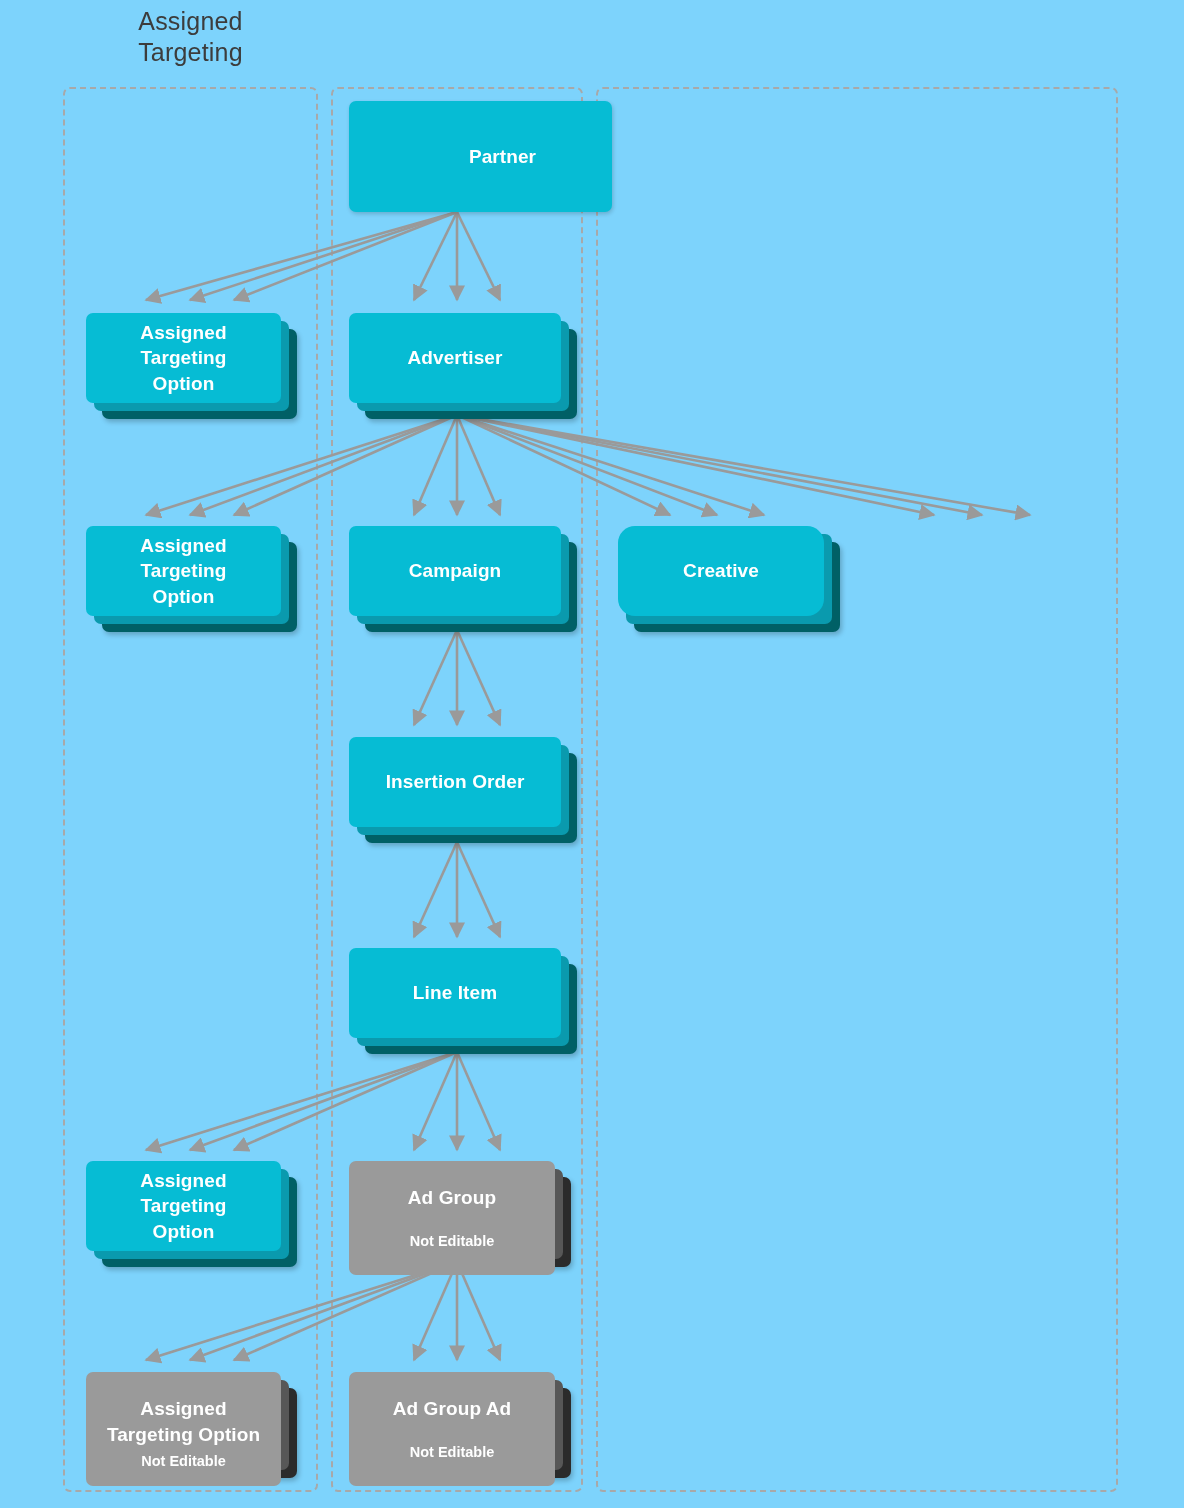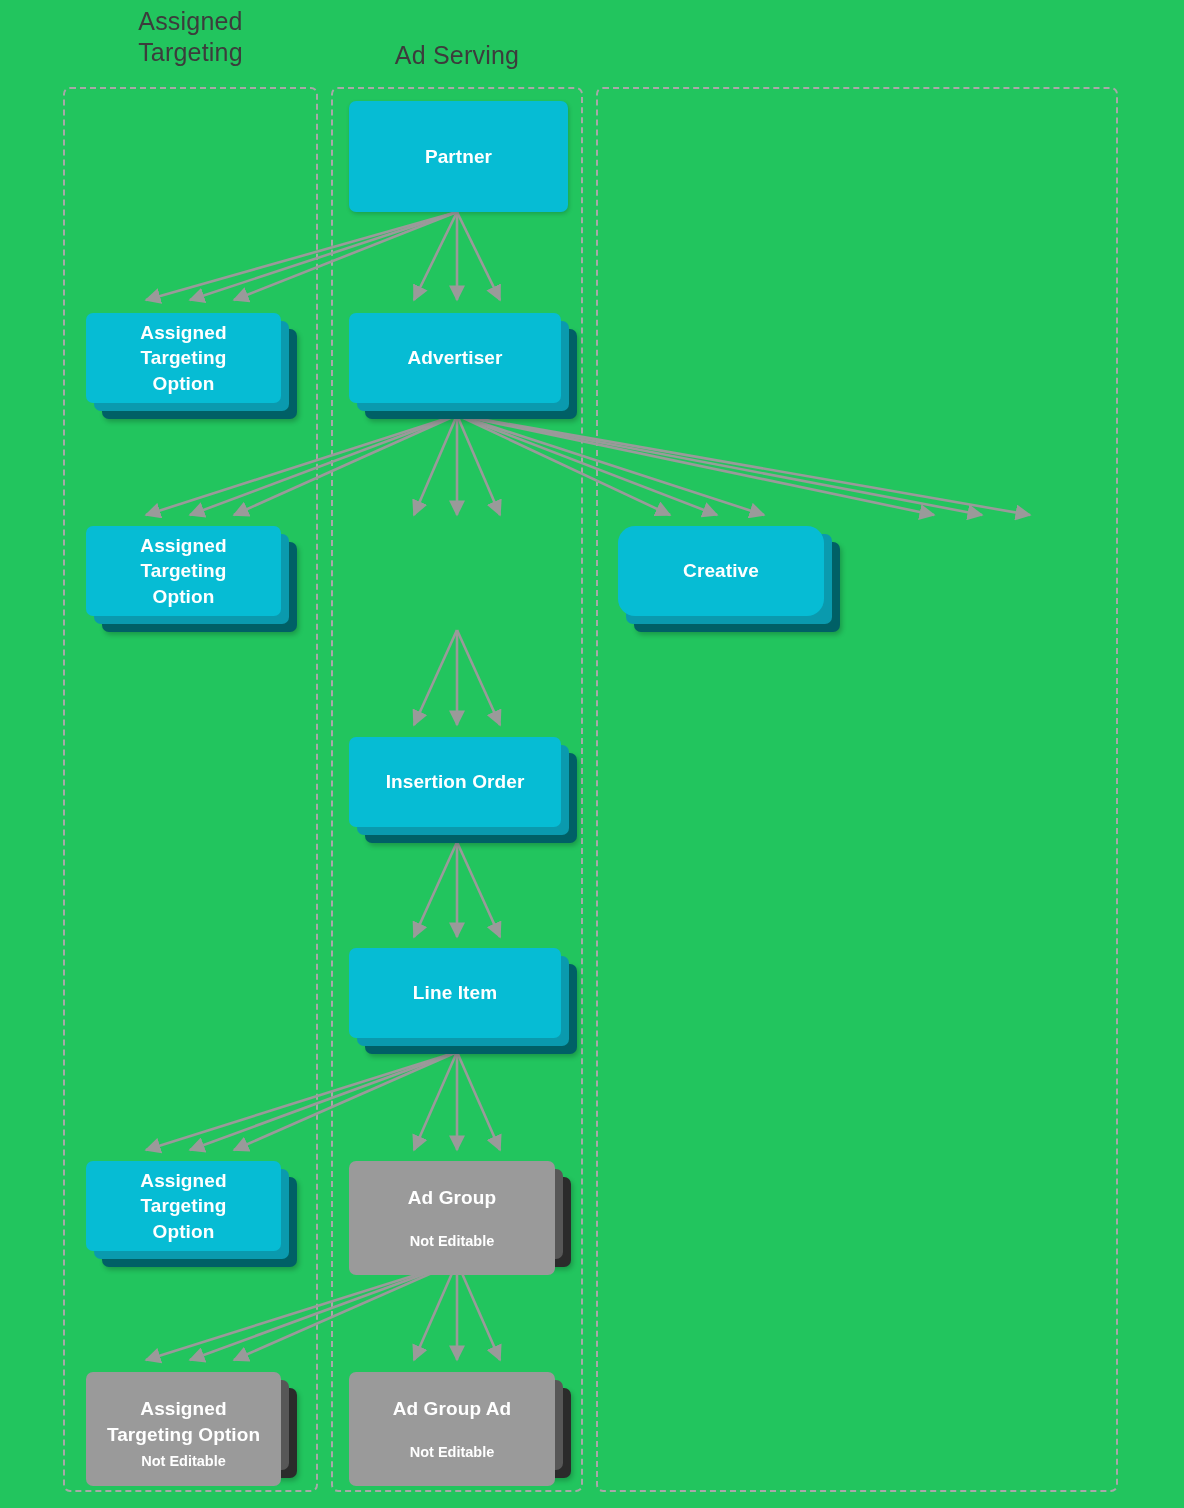--- a/index.html
+++ b/index.html
@@ -8,21 +8,21 @@
     background: #ffffff;
   }
   body {
     font-family: "Liberation Sans", sans-serif;
   }
   #canvas {
     position: relative;
     width: 1184px;
     height: 1508px;
     overflow: hidden;
-    background: #22c55e;
+    background: #7dd3fc;
   }
   
   .col-header {
     position: absolute;
     text-align: center;
     color: #3c3c3c;
     font-size: 25px;
     font-weight: 400;
     line-height: 1.22;
     letter-spacing: 0.2px;
@@ -99,23 +99,20 @@
 </style>
 </head>
 <body>
 
 <div id="canvas">
 
   <div class="col-header" style="left:63px; top:6px; width:255px;">
     <div>Assigned</div>
     <div>Targeting</div>
   </div>
-  <div class="col-header" style="left:331px; top:40px; width:252px;">
-    <div>Ad Serving</div>
-  </div>
 
   <div class="col-frame" style="left:63px; top:87px; width:255px; height:1405px;"></div>
   <div class="col-frame" style="left:331px; top:87px; width:252px; height:1405px;"></div>
   <div class="col-frame" style="left:596px; top:87px; width:522px; height:1405px;"></div>
 
   <svg id="arrows" viewBox="0 0 1184 1508" width="1184" height="1508">
     <defs>
       <marker id="ah" viewBox="0 0 10 10" refX="9" refY="5" markerWidth="6.2" markerHeight="6.2" orient="auto-start-reverse" markerUnits="strokeWidth">
         <path d="M 0 0 L 10 5 L 0 10 z" fill="#9a9a9a"></path>
       </marker>
@@ -167,21 +164,21 @@
       <path d="M 457 1262 L 500 1360"></path>
 
       <path d="M 457 1262 L 146 1360"></path>
       <path d="M 457 1262 L 190 1360"></path>
       <path d="M 457 1262 L 234 1360"></path>
     </g>
   </svg>
 
   <div class="node cyan single" style="left:349px; top:101px; width:219px; height:111px;">
 
-    <div class="layer l1" style="width:219px;height:111px;">
+    <div class="layer l1" style="width:219px;height:111px;padding-left:44px;">
       <div class="title">Partner</div>
     </div>
   </div>
 
   <div class="node cyan" style="left:86px; top:313px; width:195px; height:90px;">
     <div class="layer l3" style="width:195px;height:90px;"></div>
     <div class="layer l2" style="width:195px;height:90px;"></div>
     <div class="layer l1" style="width:195px;height:90px;">
       <div class="title">
         <div>Assigned</div>
@@ -204,20 +201,27 @@
     <div class="layer l2" style="width:195px;height:90px;"></div>
     <div class="layer l1" style="width:195px;height:90px;">
       <div class="title">
         <div>Assigned</div>
         <div>Targeting</div>
         <div>Option</div>
       </div>
     </div>
   </div>
 
+  <div class="node cyan" style="left:349px; top:526px; width:212px; height:90px;">
+    <div class="layer l3" style="width:212px;height:90px;"></div>
+    <div class="layer l2" style="width:212px;height:90px;"></div>
+    <div class="layer l1" style="width:212px;height:90px;">
+      <div class="title">Campaign</div>
+    </div>
+  </div>
 
   <div class="node cyan" style="left:618px; top:526px; width:206px; height:90px;">
     <div class="layer l3" style="width:206px;height:90px;"></div>
     <div class="layer l2" style="width:206px;height:90px;"></div>
     <div class="layer l1" style="width:206px;height:90px;border-radius:17px;">
       <div class="title">Creative</div>
     </div>
   </div>
 
 

